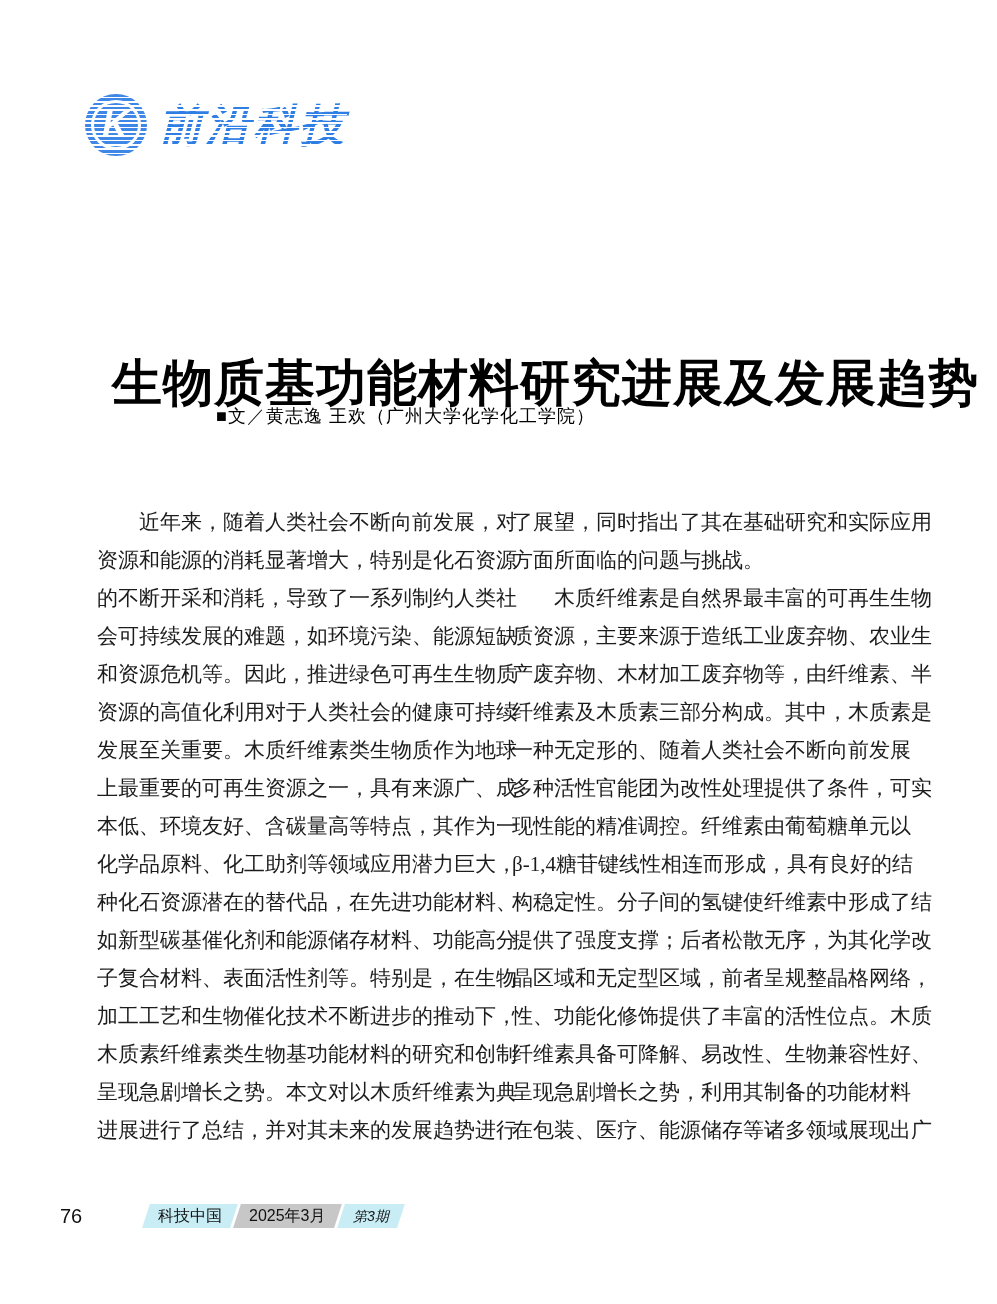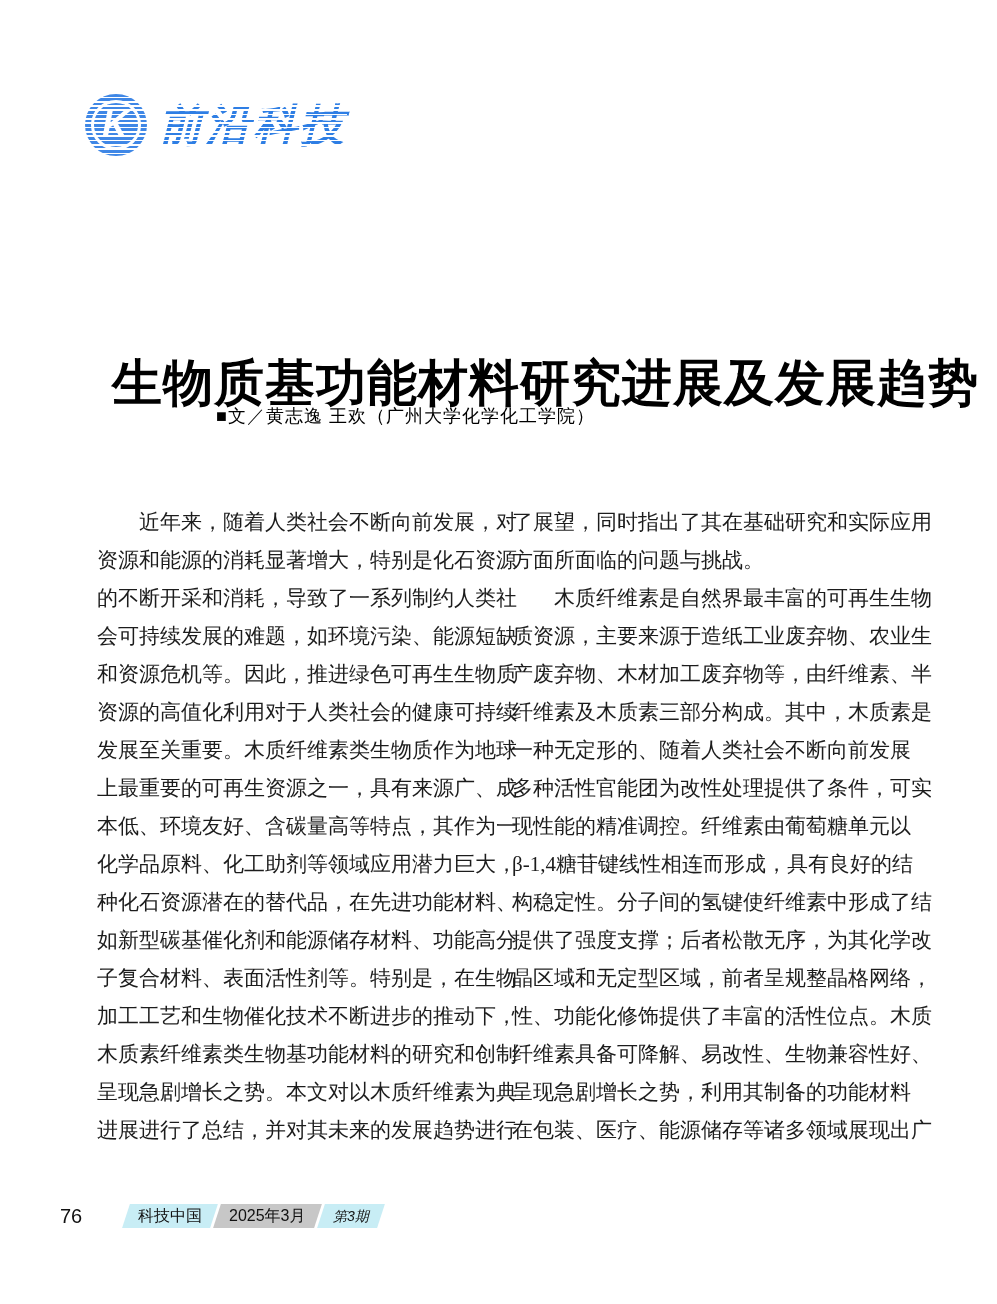--- a/index.html
+++ b/index.html
@@ -50,21 +50,21 @@
     height:38px; line-height:38px; font-size:21px; color:#1c1c1c;
     text-align:justify; text-align-last:justify; white-space:nowrap; overflow:visible;
   }
   .line.indent { text-indent:2em; }
   .line.para-end { text-align-last:left; }
 
   
   .footer { position:absolute; left:60px; top:1204px; display:flex; align-items:center; }
   .page-num {
     font-family:"Liberation Sans", sans-serif; font-size:20px; color:#111111;
-    margin-right:44px; line-height:24px;
+    margin-right:64px; line-height:24px;
   }
   .chip {
     height:24px; line-height:24px; padding:0 12px; margin-right:3px;
     transform:skewX(-18deg); display:inline-block;
   }
   .chip > span { display:inline-block; transform:skewX(18deg); font-family:"Liberation Sans", sans-serif; }
   .chip.cyan { background:#c8edf5; }
   .chip.gray { background:#c7c7c7; }
   .chip-journal > span { font-size:16px; color:#111111; }
   .chip-date > span { font-size:16px; color:#111111; }

